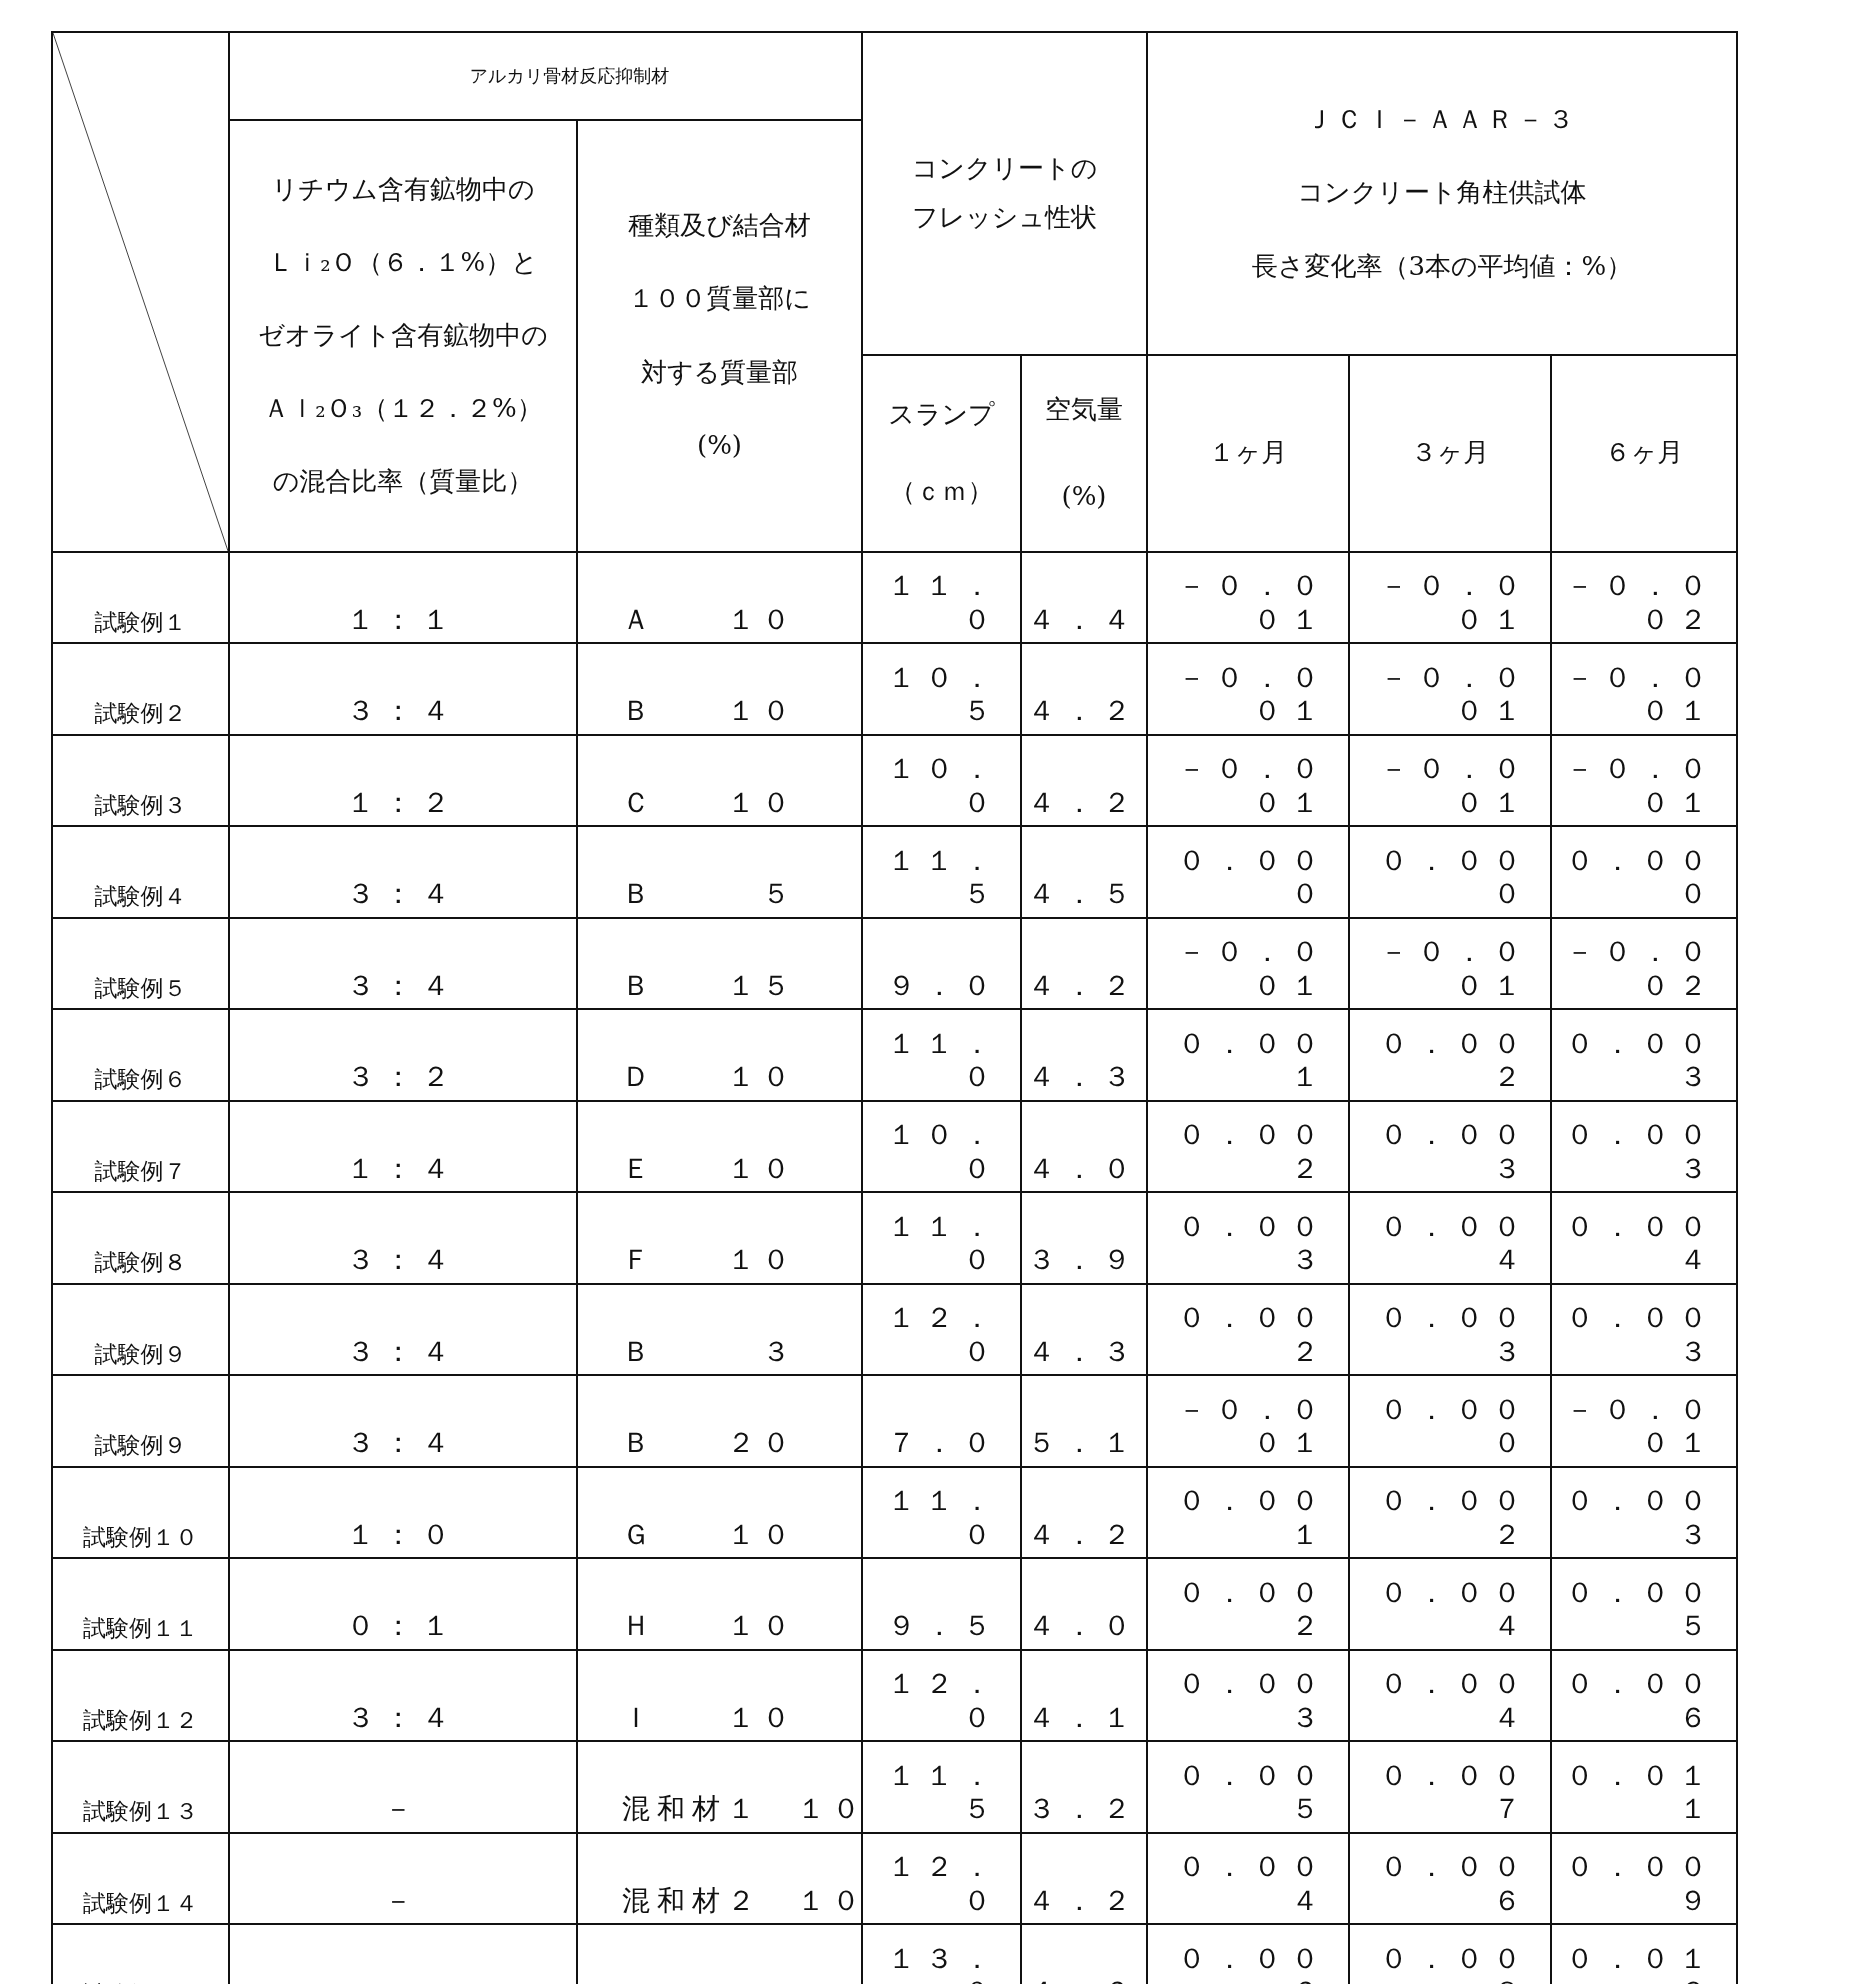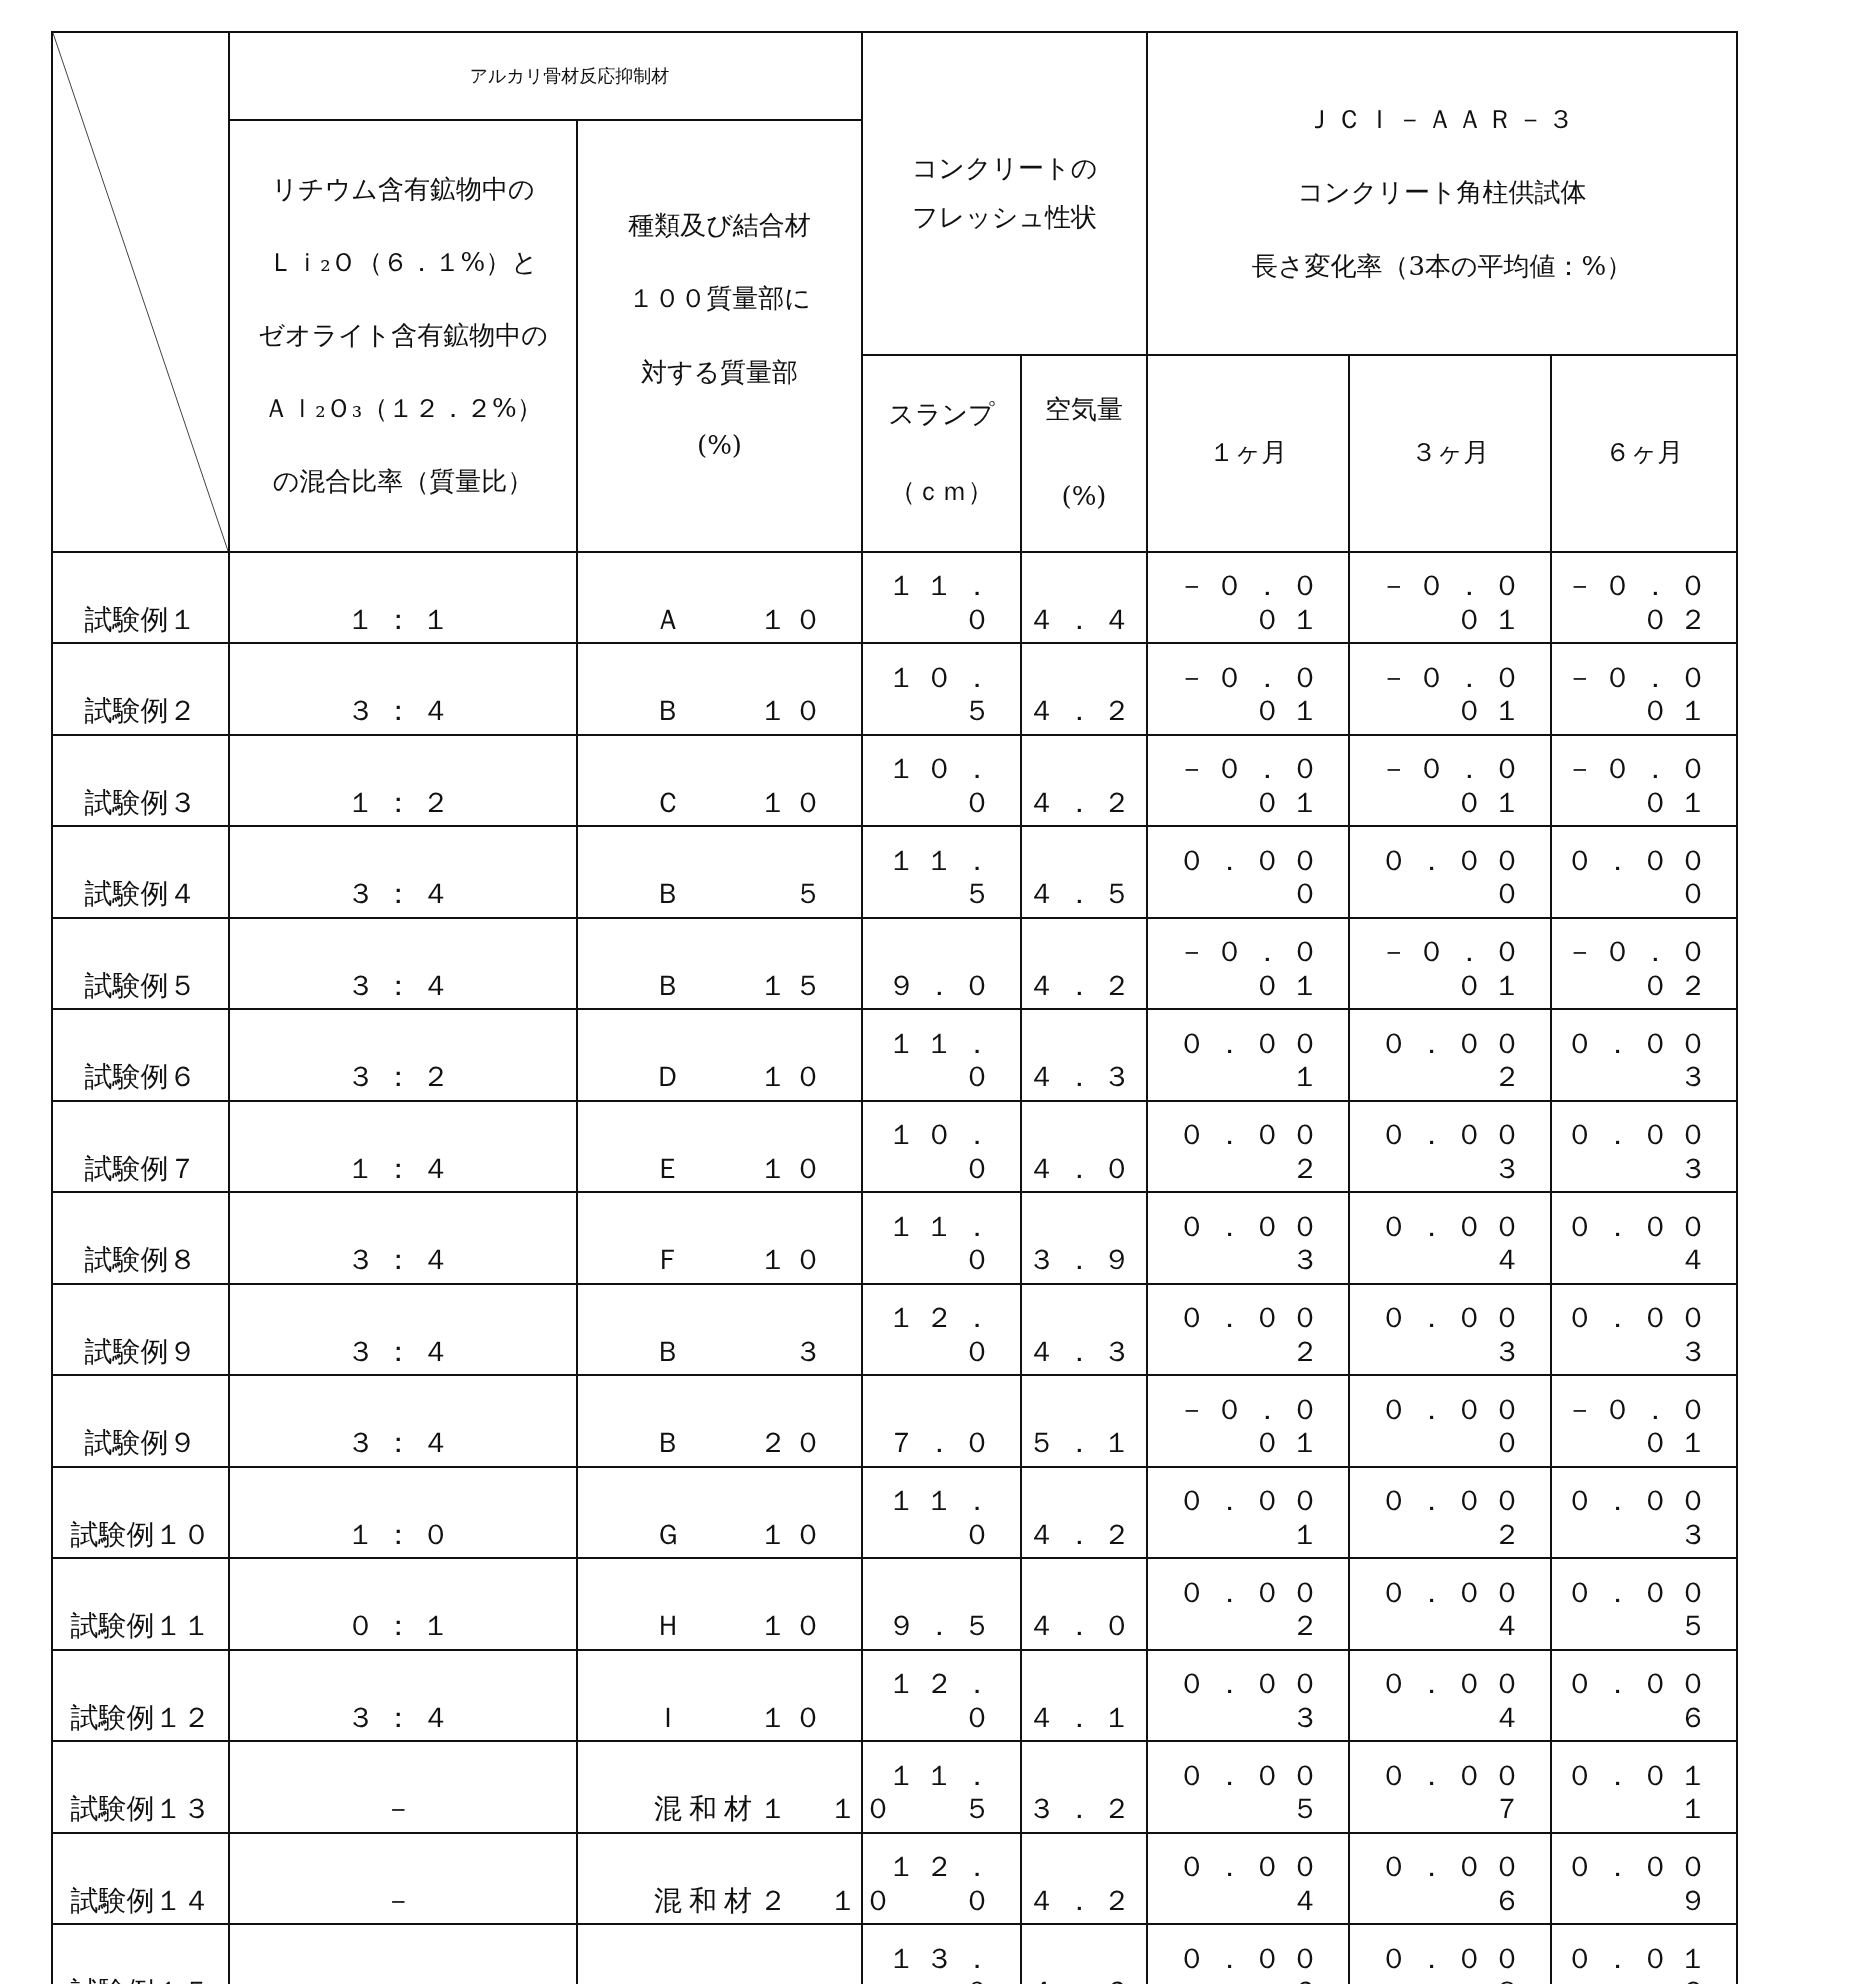--- a/index.html
+++ b/index.html
@@ -7,22 +7,22 @@
          font-family:"DejaVu Serif","Liberation Serif",serif; color:#111; }
   table.main { position:absolute; left:51px; top:30.5px; border-collapse:collapse;
                table-layout:fixed; width:1684px; }
   table.main td { border:2.1px solid #111; text-align:center; vertical-align:middle;
                   padding:0; font-size:26px; line-height:1.2; }
   .hdr-text { display:block; line-height:86px; font-size:18px;margin-left:48px; }
   .hdr-sm { font-size:25px; }
   .diag-cell { position:relative; }
   .diag-cell svg { position:absolute; left:0; top:0; width:100%; height:100%; }
   tr.data td { height:84px; vertical-align:bottom; padding-bottom:5.5px; letter-spacing:9.7px; font-size:28px; }
-  tr.data td.rowlabel { letter-spacing:0; font-size:28px; }
-  tr.data td.kind { text-align:left; padding-left:76px; white-space:pre; letter-spacing:7px; }
+  tr.data td.rowlabel { letter-spacing:0; font-size:23px; }
+  tr.data td.kind { text-align:left; padding-left:44px; white-space:pre; letter-spacing:7px; }
   tr.data td.num { text-align:right; padding-right:19.4px; }
 </style>
 </head>
 <body>
 
 <table class="main">
   <colgroup>
     <col style="width:177px">
       <col style="width:348px">
       <col style="width:285px">

